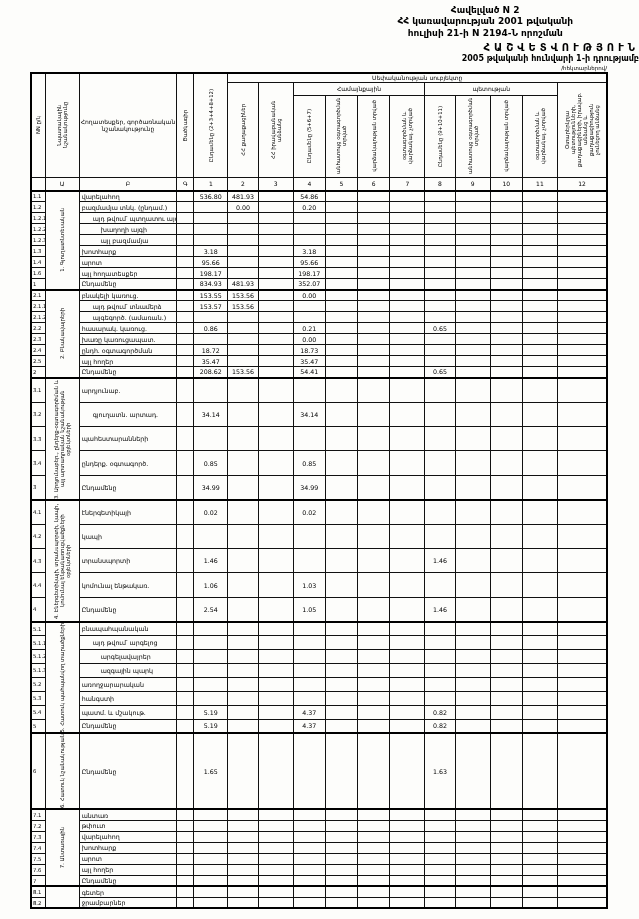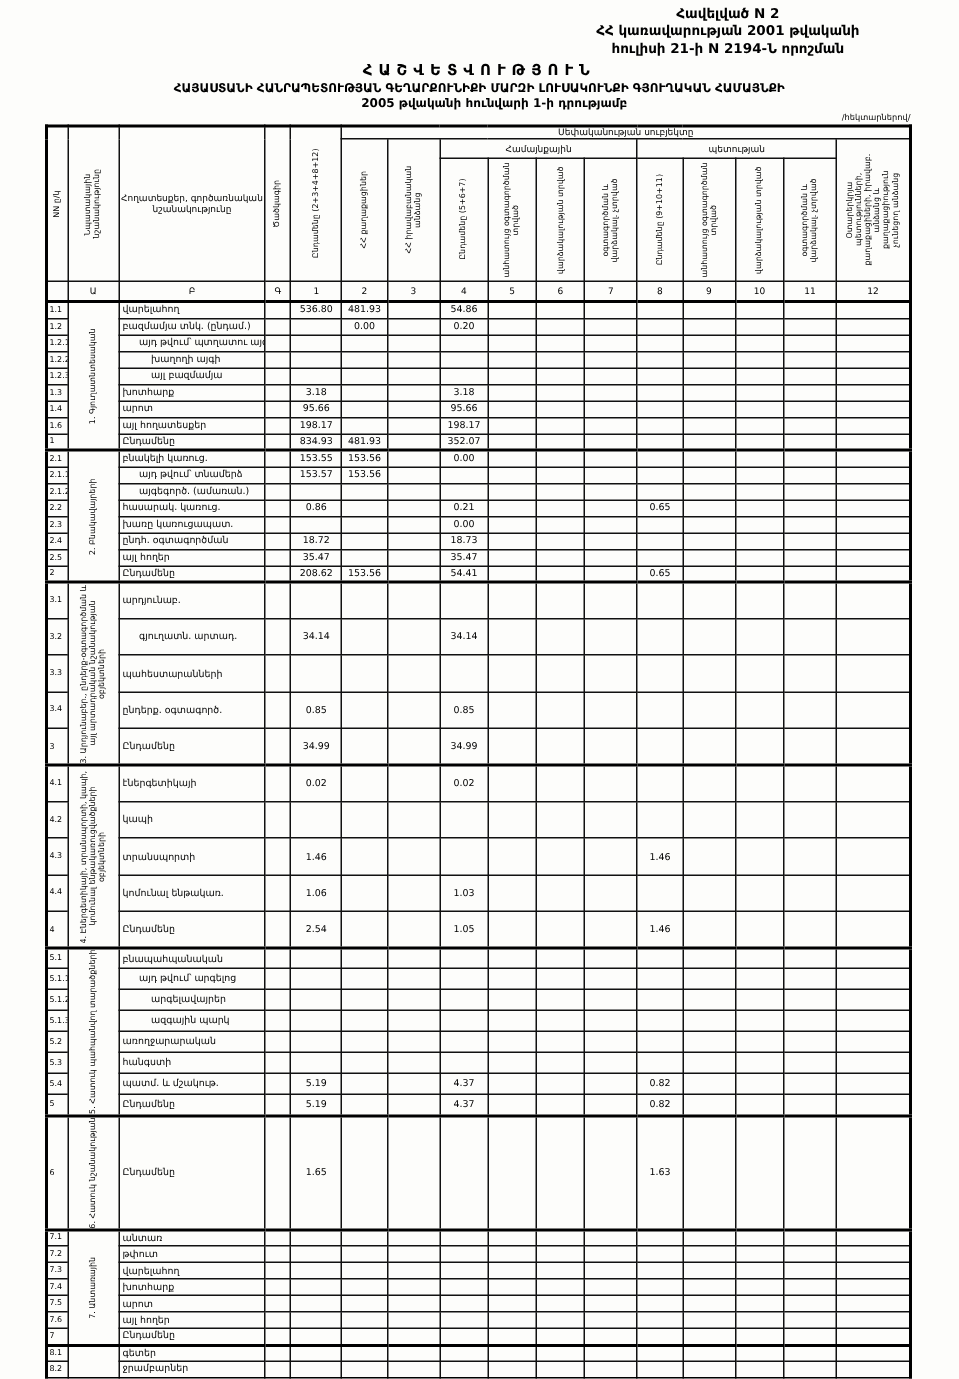--- a/index.html
+++ b/index.html
@@ -2,21 +2,21 @@
 <html><head>
 <meta charset="utf-8">
 <style>
   html,body{margin:0;padding:0;}
   body{
     width:639px;height:919px;background:#fdfdfb;color:#000;
     font-family:"DejaVu Sans",sans-serif;position:relative;overflow:hidden;
   }
   .appendix{margin:5px 66px 2px auto;width:fit-content;text-align:center;
     font-size:9px;font-weight:bold;line-height:1.25;}
-  .title-block{text-align:center;margin-top:2px;line-height:1.3;}
+  .title-block{text-align:right;margin-top:2px;line-height:1.3;}
   .t1{font-size:10px;font-weight:bold;letter-spacing:4px;}
   .t2{font-size:8px;font-weight:bold;}
   .t3{font-size:8.5px;font-weight:bold;}
   .t4{font-size:8px;font-weight:bold;padding-left:20px;}
   .units{font-size:5.5px;text-align:right;margin:1px 32px 1px 0;}
   table{border-collapse:collapse;table-layout:fixed;width:578px;margin:0 0 0 30px;
     border:2px solid #000;}
   td,th{border:1px solid #111;padding:0;overflow:hidden;white-space:nowrap;
     font-weight:normal;vertical-align:middle;}
   thead th{text-align:center;}
@@ -44,21 +44,20 @@
 <body>
 
 <div class="appendix">
   <div>Հավելված N 2</div>
   <div>ՀՀ կառավարության 2001 թվականի</div>
   <div>հուլիսի 21-ի N 2194-Ն որոշման</div>
 </div>
 
 <div class="title-block">
   <div class="t1">ՀԱՇՎԵՏՎՈՒԹՅՈՒՆ</div>
-  <div class="t2">ՀԱՅԱՍՏԱՆԻ ՀԱՆՐԱՊԵՏՈՒԹՅԱՆ ԳԵՂԱՐՔՈՒՆԻՔԻ ՄԱՐԶԻ ԼՈՒՍԱԿՈՒՆՔԻ ԳՅՈՒՂԱԿԱՆ ՀԱՄԱՅՆՔԻ</div>
   <div class="t4">2005 թվականի հունվարի 1-ի դրությամբ</div>
 </div>
 
 <div class="units">/հեկտարներով/</div>
 
 <table>
   <colgroup>
     <col style="width:14px">
       <col style="width:34px">
       <col style="width:97px">

